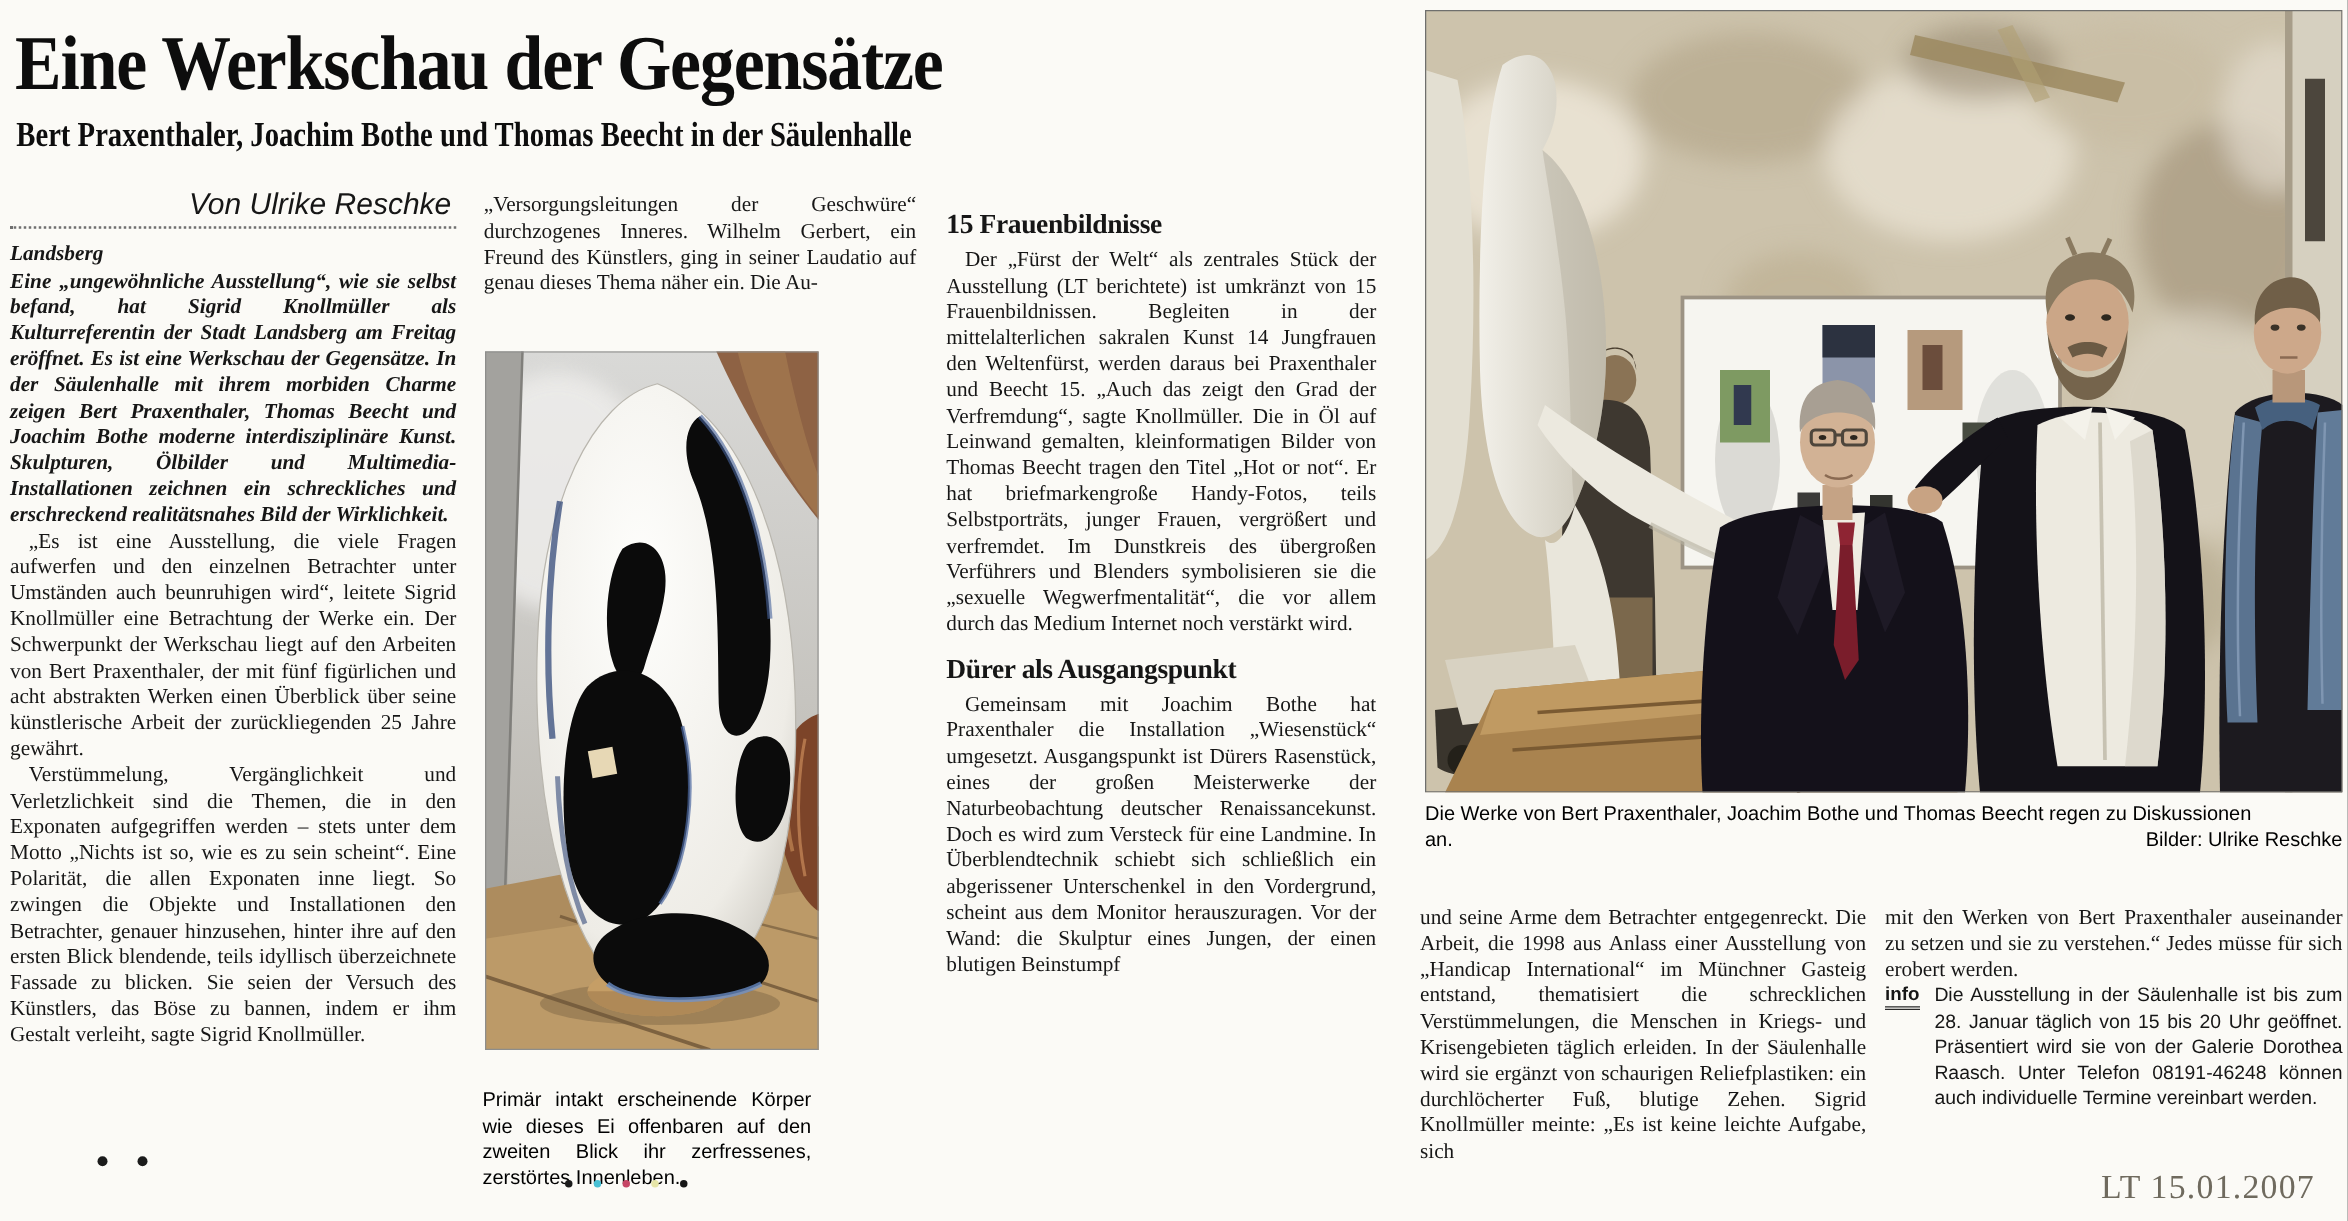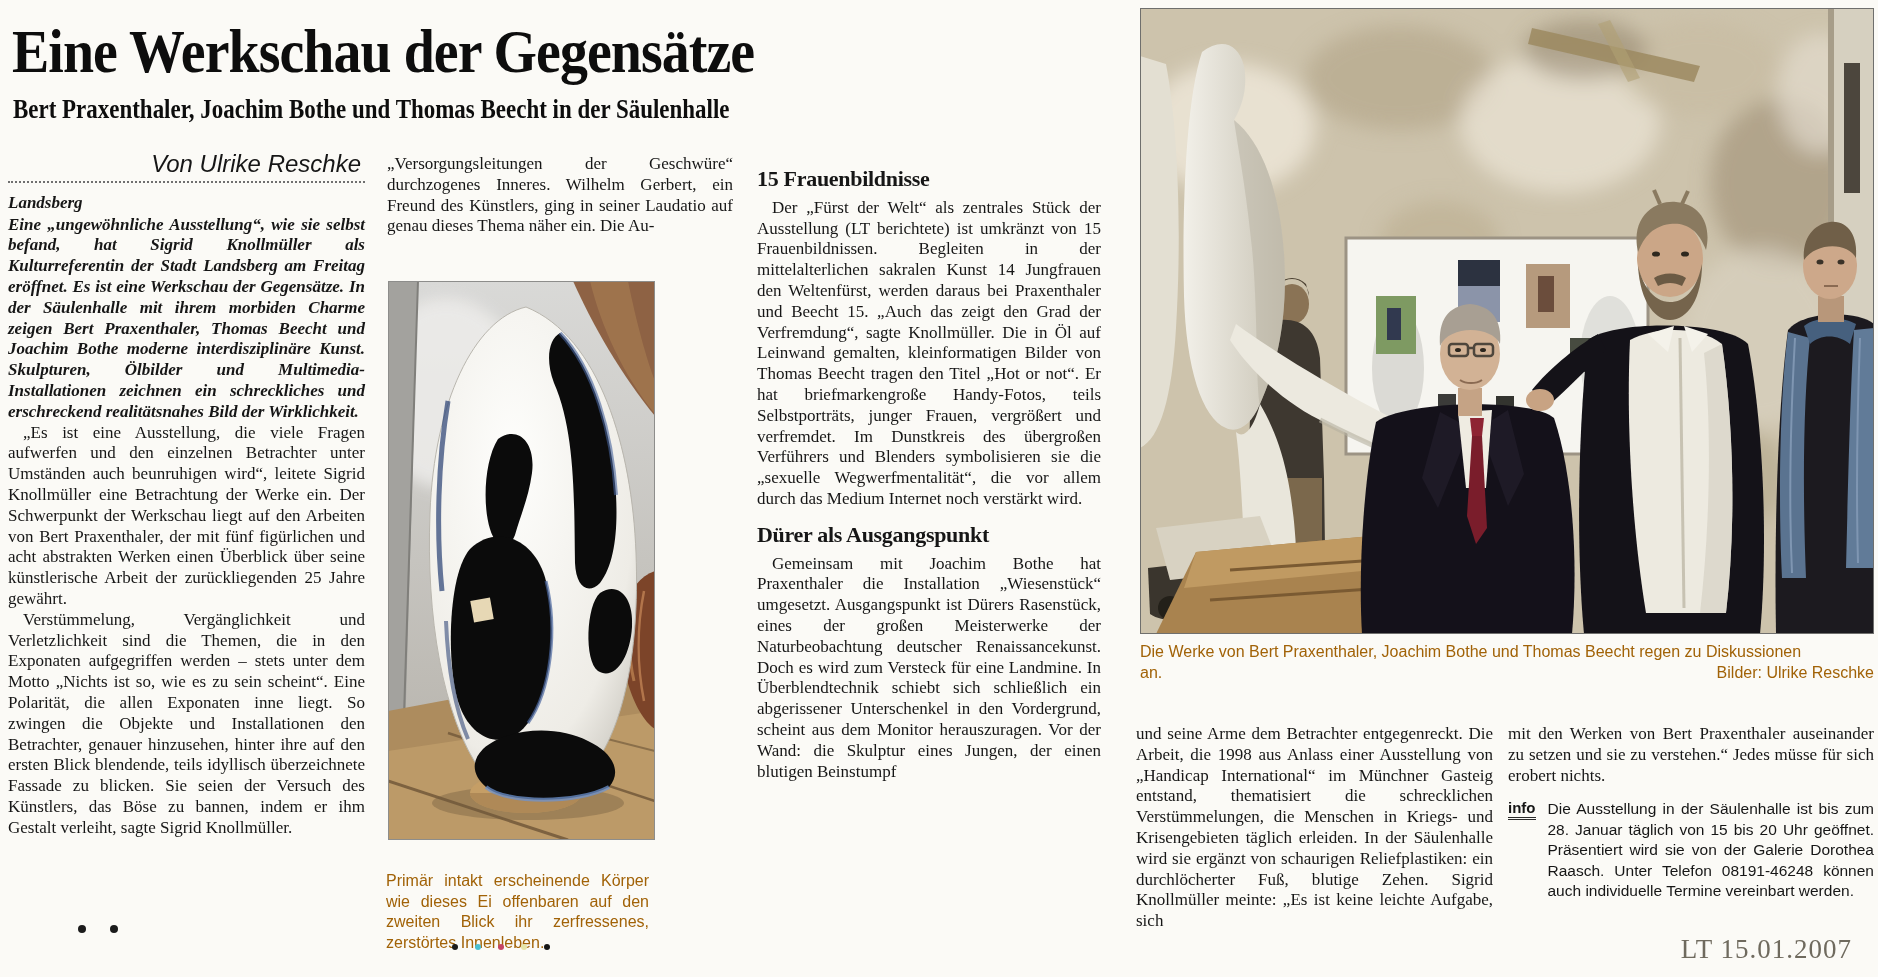--- a/index.html
+++ b/index.html
@@ -36,27 +36,27 @@
   .dateline { text-align:left; font-weight:bold; font-style:italic; margin:10px 0 1px 0 !important; }
   .lead { font-weight:bold; font-style:italic; }
   .subh3 {
     font-size:22px; font-weight:bold; margin:15px 0 8px 0 !important;
     text-align:left; letter-spacing:-.3px;
   }
 
   
   .caption {
     font-family:"Liberation Sans", sans-serif;
-    font-size:16px; line-height:20.5px; color:#a16207; text-align:justify;
+    font-size:16px; line-height:20.5px; color:#000000; text-align:justify;
   }
   .photo-cap-wrap { width:734px; }
   .cap-line2 { display:flex; justify-content:space-between; }
 
   
-  .info-row { display:flex; gap:12px; margin-top:13px; }
+  .info-row { display:flex; gap:12px; margin-top:1px; }
   .info-label {
     font-family:"Liberation Sans", sans-serif; font-weight:bold; font-size:15px;
     border-bottom:3px double #2a2a2a; align-self:flex-start; line-height:1.15;
   }
   .info-text {
     flex:1; margin:0; font-family:"Liberation Sans", sans-serif;
     font-size:15.5px; line-height:20.5px; text-align:justify;
   }
 
   .issue {
@@ -307,21 +307,21 @@
       <span>an.</span>
       <span>Bilder: Ulrike Reschke</span>
     </div>
   </div>
 
   <div class="abs col" style="left:1136px; top:724px; width:357px;">
     <p>und seine Arme dem Betrachter entgegenreckt. Die Arbeit, die 1998 aus Anlass einer Ausstellung von „Handicap International“ im Münchner Gasteig entstand, thematisiert die schrecklichen Verstümmelungen, die Menschen in Kriegs- und Krisengebieten täglich erleiden. In der Säulenhalle wird sie ergänzt von schaurigen Reliefplastiken: ein durchlöcherter Fuß, blutige Zehen. Sigrid Knollmüller meinte: „Es ist keine leichte Aufgabe, sich</p>
   </div>
 
   <div class="abs col" style="left:1508px; top:724px; width:366px;">
-    <p>mit den Werken von Bert Praxenthaler auseinander zu setzen und sie zu verstehen.“ Jedes müsse für sich erobert nichts.</p>
+    <p>mit den Werken von Bert Praxenthaler auseinander zu setzen und sie zu verstehen.“ Jedes müsse für sich erobert werden.</p>
     <div class="info-row">
       <span class="info-label">info</span>
       <p class="info-text">Die Ausstellung in der Säulenhalle ist bis zum 28. Januar täglich von 15 bis 20 Uhr geöffnet. Präsentiert wird sie von der Galerie Dorothea Raasch. Unter Telefon 08191-46248 können auch individuelle Termine vereinbart werden.</p>
     </div>
   </div>
 
   <div class="abs issue" style="left:1560px; top:922px; width:292px;">LT 15.01.2007</div>
 
 </div>
 

